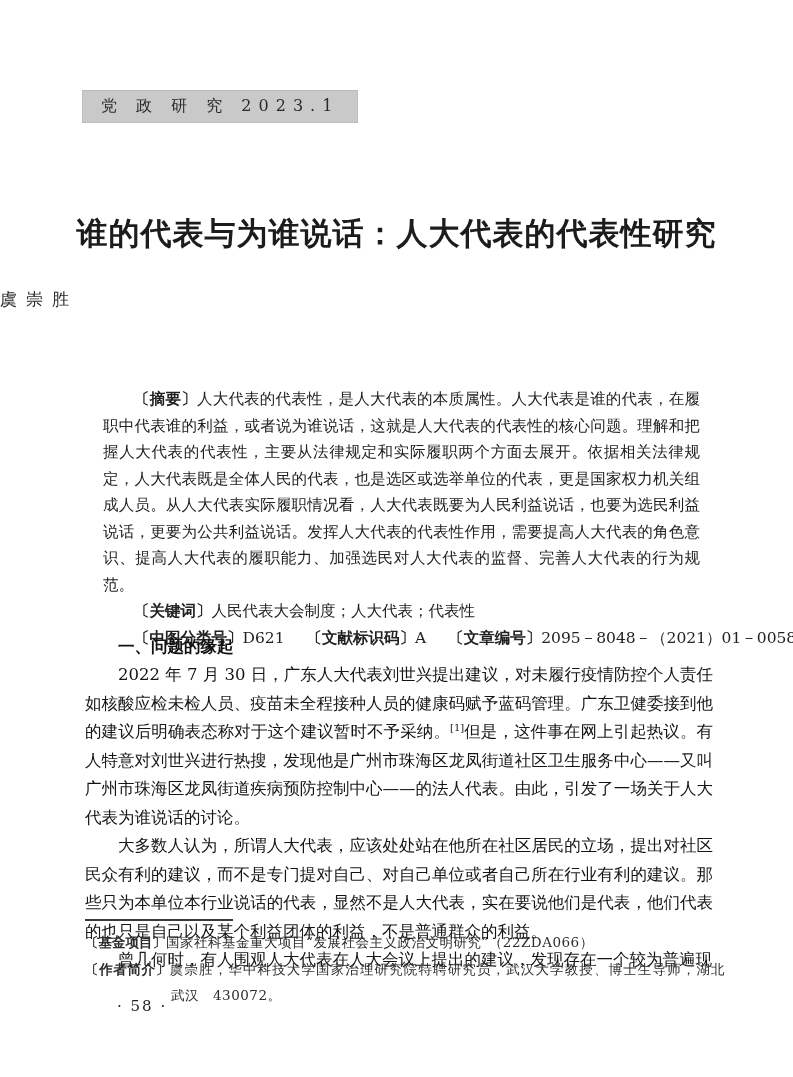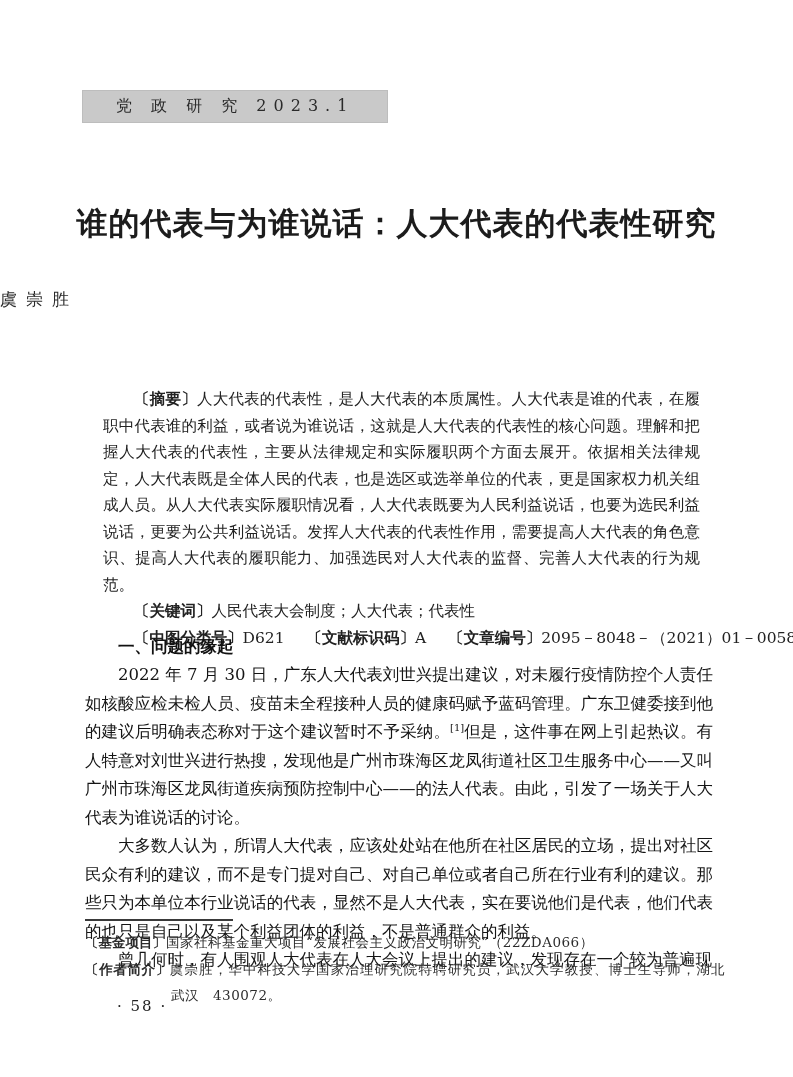--- a/index.html
+++ b/index.html
@@ -11,31 +11,31 @@
     color:#1c1c1c;
     font-family:"DejaVu Serif","Liberation Serif",serif;
     overflow:hidden;
   }
 
   
   .badge {
     position:absolute; left:82px; top:90px;
     background:#c9c9c9;
     border:1px solid #bdbdbd;
-    padding:5px 33px;
+    padding:5px 18px;
     font-size:16px;
     letter-spacing:7px;
     color:#2a2a2a;
     white-space:nowrap;
   }
 
   
   .title {
     position:absolute; top:203px; left:0; right:0;
-    margin:0;
+    margin:10px;
     text-align:center;
     font-size:31px;
     font-weight:bold;
     letter-spacing:1px;
     font-family:"DejaVu Serif","Liberation Serif",serif;
   }
   .author {
     position:absolute; top:288px; left:0; right:0;
     text-align:left;
     font-size:17px;

